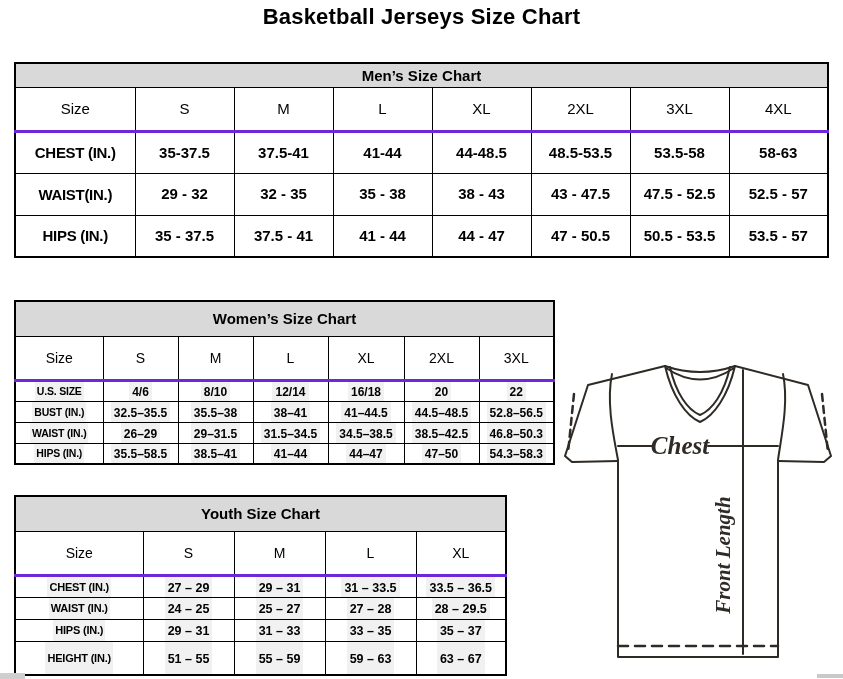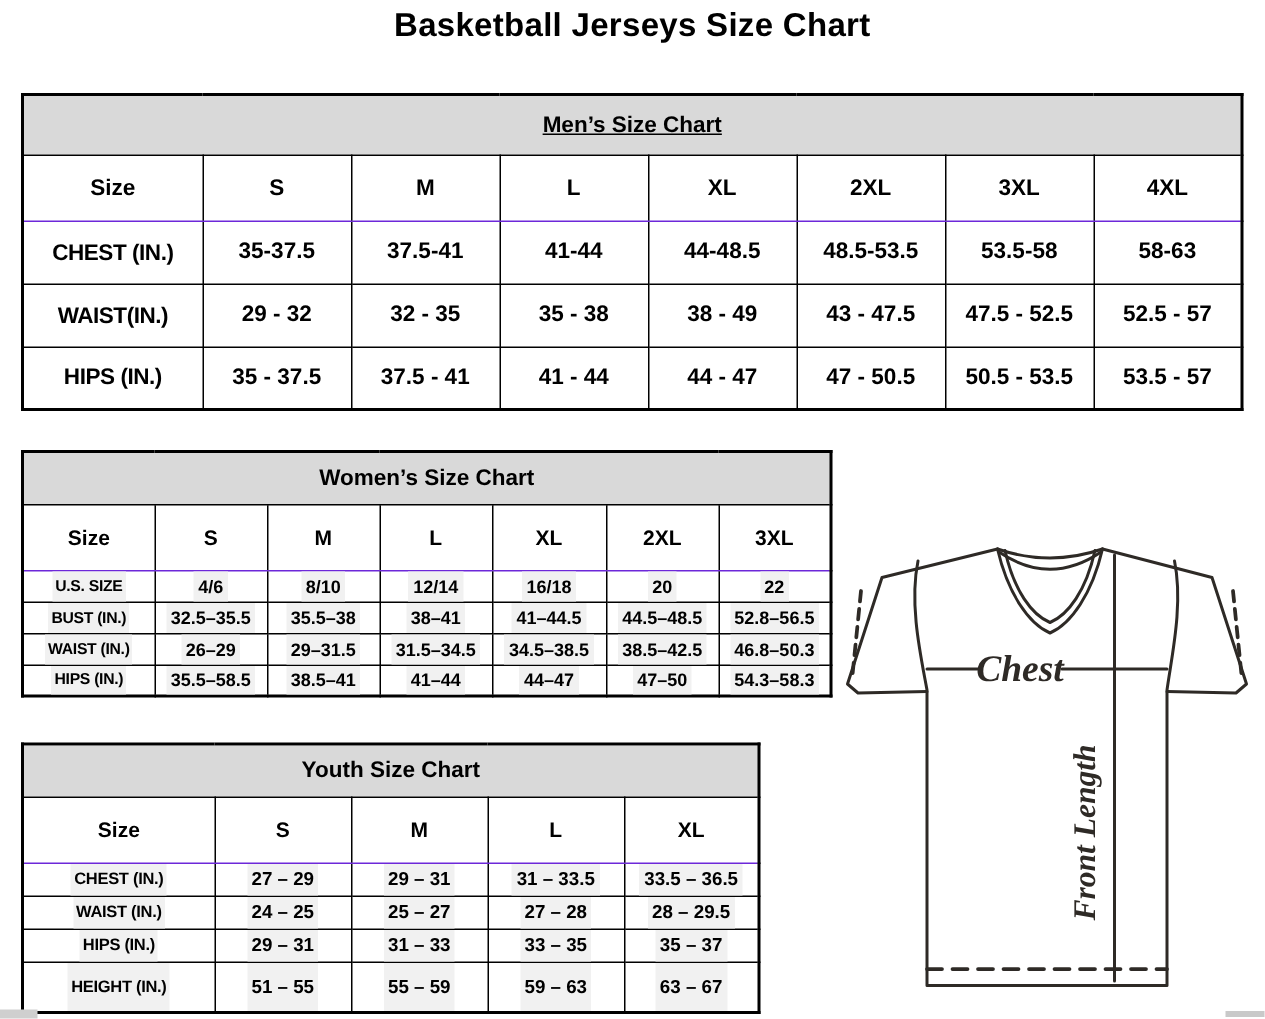--- a/index.html
+++ b/index.html
@@ -13,21 +13,21 @@
   }
   table.size-table {
     position:absolute; border-collapse:collapse; table-layout:fixed;
     background:#fff; border:2px solid #000;
   }
   .size-table th, .size-table td {
     border:1px solid #000; text-align:center; vertical-align:middle;
     padding:0; overflow:hidden; white-space:nowrap;
   }
   .size-table th.tbl-title { background:#d9d9d9; font-weight:bold; font-size:15px; }
-  .size-table tr.head-row th { font-weight:bold; border-bottom:1px solid #6d28d9; }
+  .size-table tr.head-row th { font-weight:normal; border-bottom:3px solid #6d28d9; }
   .size-table td.row-label { font-weight:bold; }
   .size-table td.val-cell  { font-weight:bold; }
 
   .men tr.head-row th { font-size:15px; }
   .men td.row-label   { font-size:15px; letter-spacing:-0.3px; }
   .men .val           { font-size:15px; }
 
   .women tr.head-row th { font-size:14px; }
   .women td.row-label   { font-size:10.5px; letter-spacing:-0.2px; }
   .women .val           { font-size:12px; }
@@ -59,21 +59,21 @@
       <col style="width: 120px;">
       <col style="width: 99px;">
       <col style="width: 99px;">
       <col style="width: 99px;">
       <col style="width: 99px;">
       <col style="width: 99px;">
       <col style="width: 99px;">
       <col style="width: 99px;">
     </colgroup>
     <tbody>
-      <tr style="height: 40px; text-decoration: underline;">
+      <tr style="height: 24px;">
         <th colspan="8" class="tbl-title">Men’s Size Chart</th>
       </tr>
       <tr class="head-row" style="height: 44px;">
         <th>Size</th>
         <th>S</th>
         <th>M</th>
         <th>L</th>
         <th>XL</th>
         <th>2XL</th>
         <th>3XL</th>
@@ -87,21 +87,21 @@
         <td class="val-cell"><span class="val">44-48.5</span></td>
         <td class="val-cell"><span class="val">48.5-53.5</span></td>
         <td class="val-cell"><span class="val">53.5-58</span></td>
         <td class="val-cell"><span class="val">58-63</span></td>
       </tr>
       <tr class="data-row" style="height: 42px;">
         <td class="row-label"><span>WAIST(IN.)</span></td>
         <td class="val-cell"><span class="val">29 - 32</span></td>
         <td class="val-cell"><span class="val">32 - 35</span></td>
         <td class="val-cell"><span class="val">35 - 38</span></td>
-        <td class="val-cell"><span class="val">38 - 49</span></td>
+        <td class="val-cell"><span class="val">38 - 43</span></td>
         <td class="val-cell"><span class="val">43 - 47.5</span></td>
         <td class="val-cell"><span class="val">47.5 - 52.5</span></td>
         <td class="val-cell"><span class="val">52.5 - 57</span></td>
       </tr>
       <tr class="data-row" style="height: 42px;">
         <td class="row-label"><span>HIPS (IN.)</span></td>
         <td class="val-cell"><span class="val">35 - 37.5</span></td>
         <td class="val-cell"><span class="val">37.5 - 41</span></td>
         <td class="val-cell"><span class="val">41 - 44</span></td>
         <td class="val-cell"><span class="val">44 - 47</span></td>

